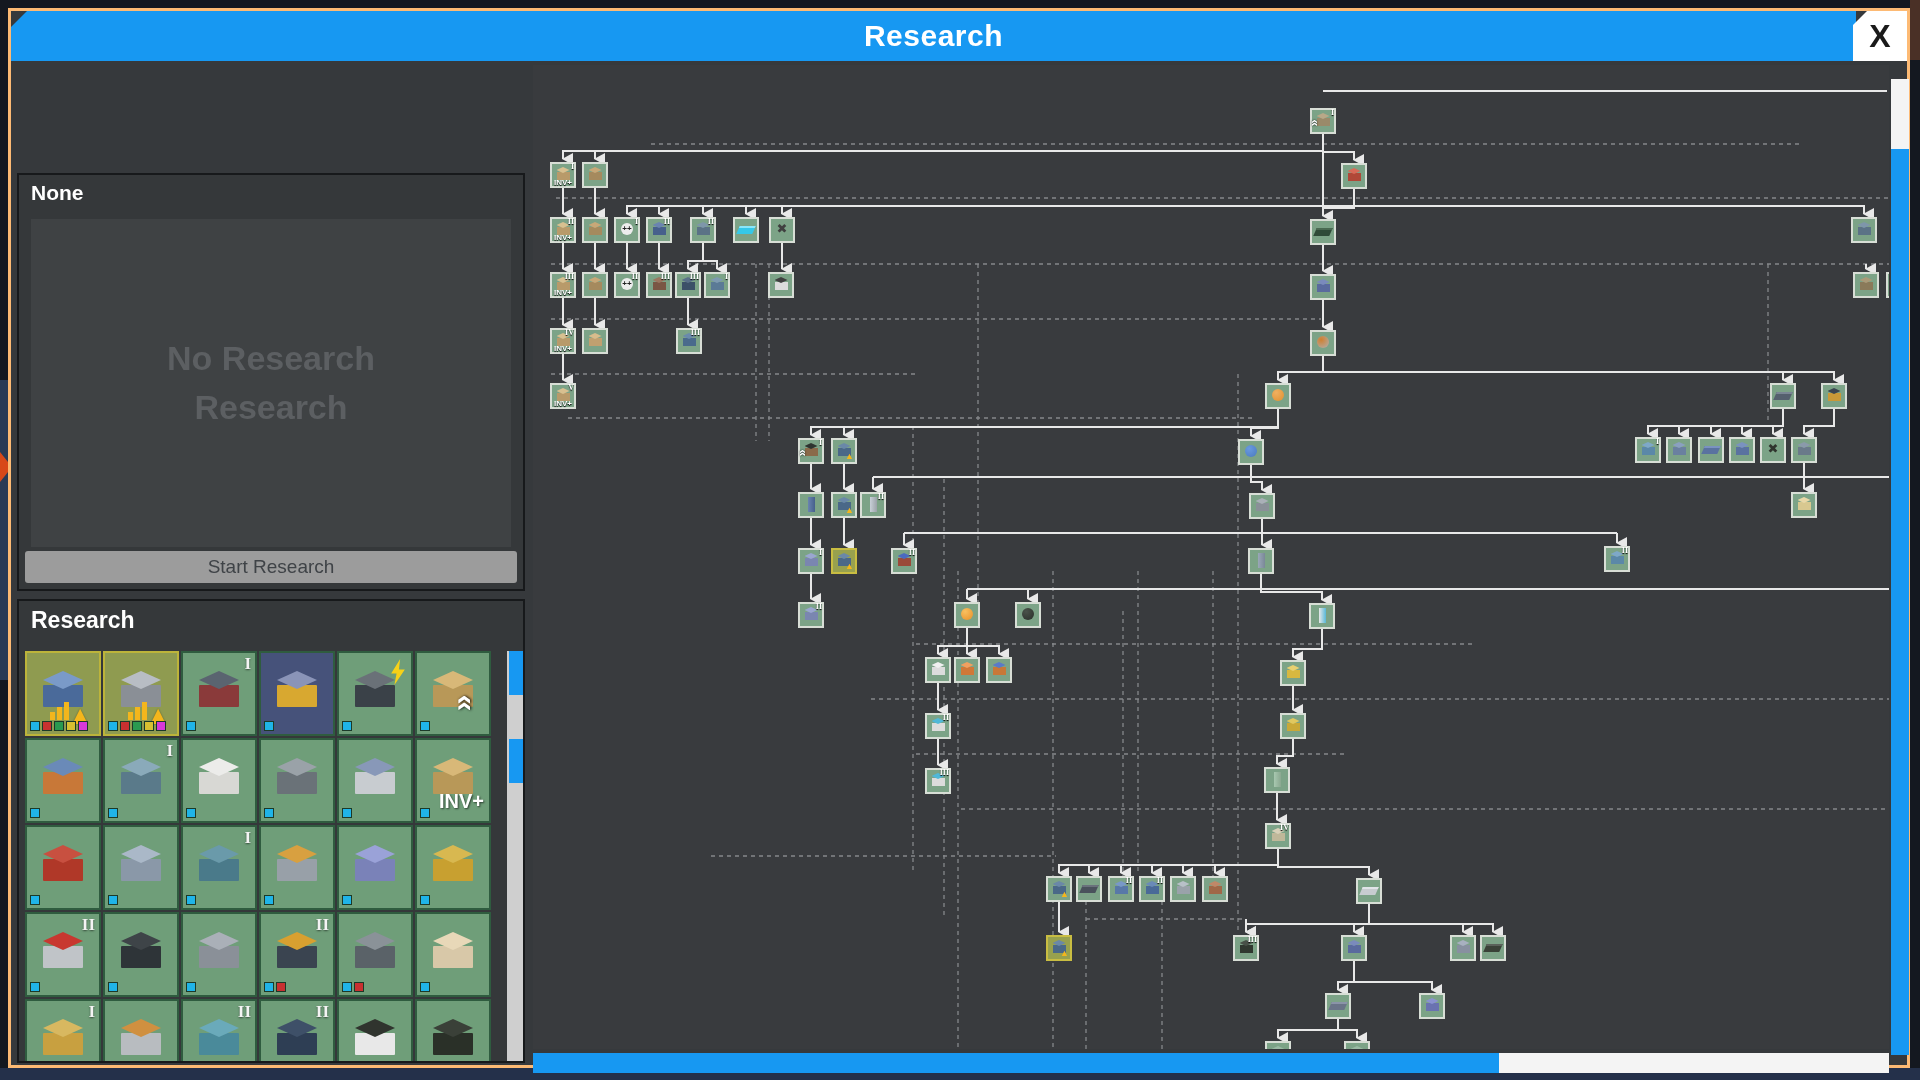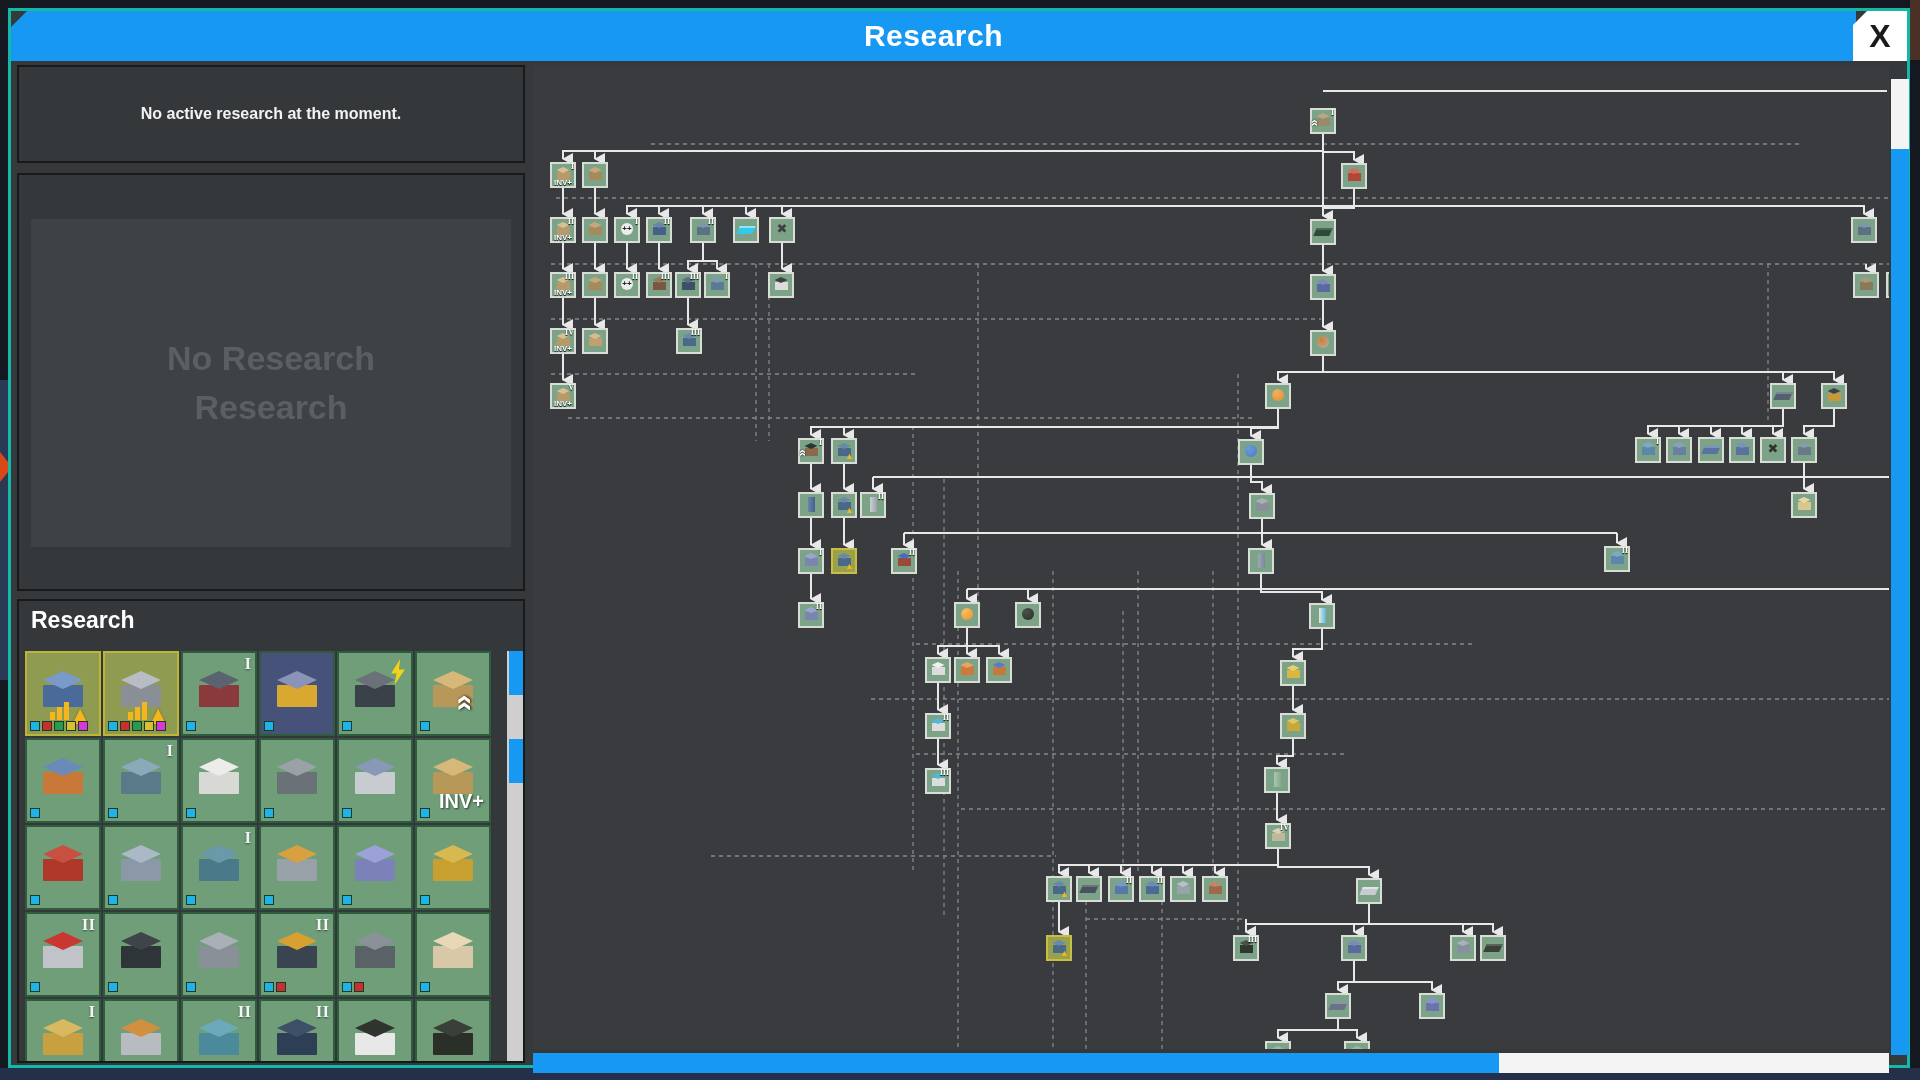--- a/index.html
+++ b/index.html
@@ -1,19 +1,19 @@
 <!DOCTYPE html>
 <html><head>
 <meta charset="utf-8">
 <style>
   html,body{margin:0;padding:0;background:#161a20;font-family:"Liberation Sans","DejaVu Sans",sans-serif;}
   #stage{position:relative;width:1920px;height:1080px;overflow:hidden;background:#141820;}
   .bgdeco{position:absolute;}
   
-  #win{position:absolute;left:8px;top:8px;width:1902px;height:1060px;background:#36393c;border:3px solid #14b8a6;box-sizing:border-box;}
+  #win{position:absolute;left:8px;top:8px;width:1902px;height:1060px;background:#36393c;border:3px solid #fdba74;box-sizing:border-box;}
   #titlebar{position:absolute;left:0;top:0;width:1845px;height:50px;background:#1798f2;clip-path:polygon(16px 0,100% 0,100% 100%,0 100%,0 16px);display:flex;align-items:center;justify-content:center;}
   #titlebar .t{color:#fff;font-size:30px;font-weight:bold;letter-spacing:.5px;}
   #closebtn{position:absolute;right:0;top:0;width:54px;height:50px;background:#fff;color:#1a1a1a;font-size:32px;font-weight:bold;display:flex;align-items:center;justify-content:center;clip-path:polygon(14px 0,100% 0,100% 100%,0 100%,0 14px);cursor:pointer;}
   
   .panel{position:absolute;left:6px;width:508px;background:#35383a;border:2px solid #17191b;box-sizing:border-box;}
   #panelA{top:54px;height:98px;display:flex;align-items:center;justify-content:center;}
   #panelA .msg{color:#f2f2f2;font-size:16px;font-weight:600;}
   #panelB{top:162px;height:418px;}
   .phead{color:#fff;font-size:21px;font-weight:bold;padding:6px 12px 2px 12px;}
   #noselbox{position:absolute;left:12px;right:12px;top:44px;bottom:42px;background:#3f4244;display:flex;align-items:center;justify-content:center;text-align:center;}
@@ -71,31 +71,30 @@
   <div class="bgdeco" style="left:0;top:452px;width:12px;height:30px;background:#d84818;clip-path:polygon(0 0,100% 50%,0 100%);"></div>
   <div class="bgdeco" style="left:0;bottom:0;width:1920px;height:12px;background:#24304a;"></div>
   <div class="bgdeco" style="right:0;top:0;width:10px;height:60px;background:#4a3026;"></div>
 
   <div id="win">
     <div id="titlebar">
       <span class="t">Research</span>
     </div>
     <div id="closebtn">X</div>
 
-    <div id="panelA" class="panel">
-      <span class="msg">No active research at the moment.</span>
-    </div>
 
     <div id="panelB" class="panel">
+      <div class="phead">None</div>
       <div id="noselbox">
         <div class="ph">
           <span>No Research</span><br>
           <span>Research</span>
         </div>
       </div>
+      <div id="startbtn">Start Research</div>
     </div>
 
     <div id="panelC" class="panel" style="bottom:6px;">
       <div class="phead" style="font-size:23px;">Research</div>
       <div id="grid">
           <div class="cell hl" style="left: 0px; top: 0px;">
             <div class="icon">
               <div class="iso-top" style="background:#7a9ac8"></div>
               <div class="iso-front" style="background:#4a6a9a"></div>
             </div>

